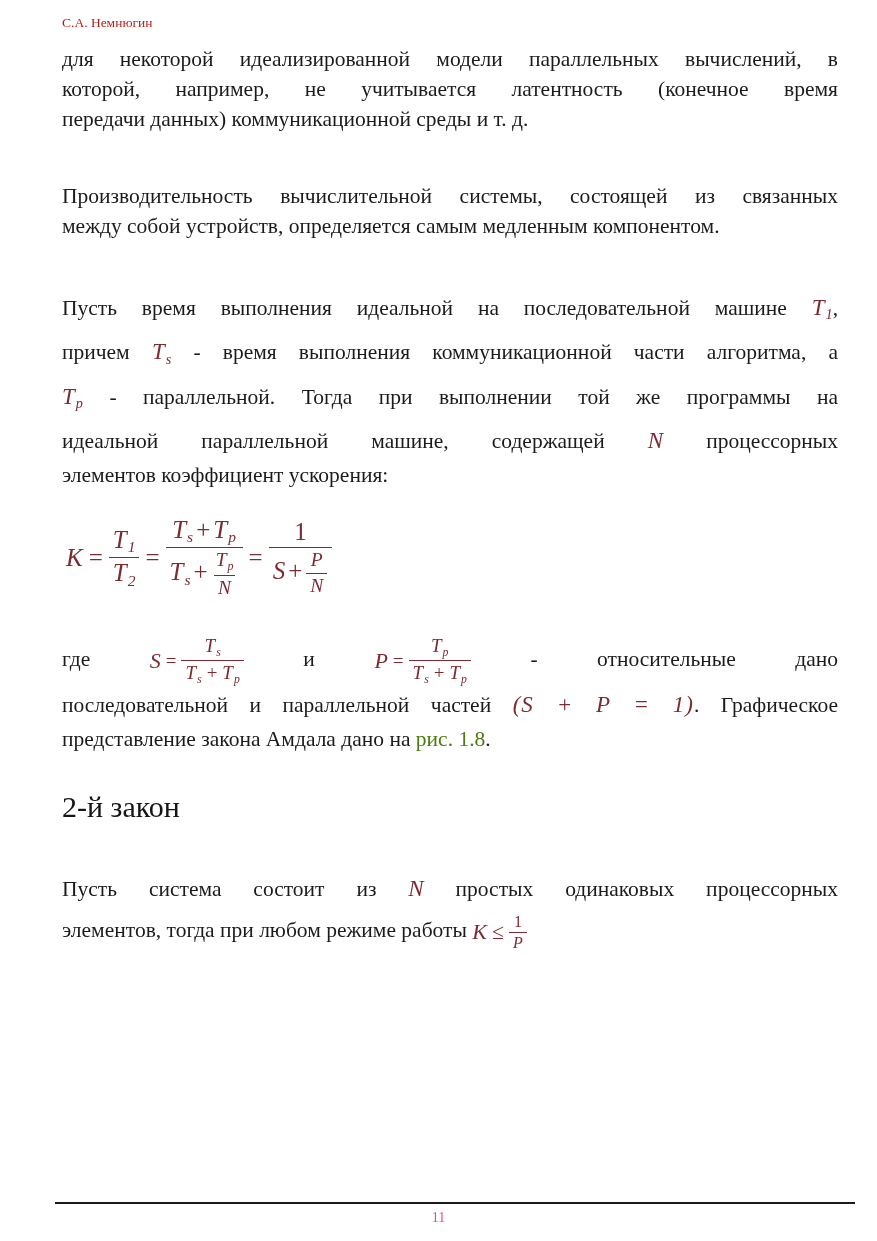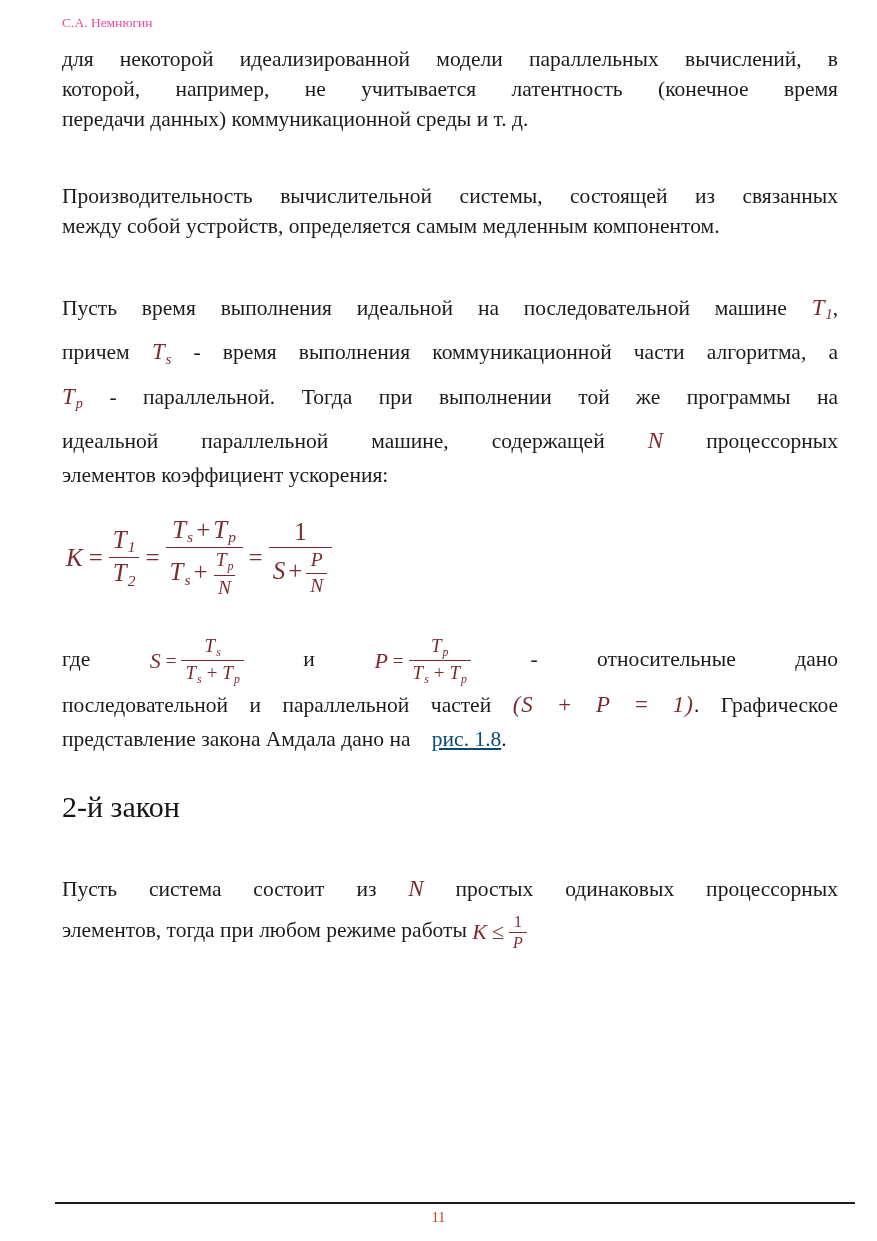--- a/index.html
+++ b/index.html
@@ -13,21 +13,21 @@
     color: #1b1b1b;
     overflow: hidden;
   }
   
   .running-header {
     display: flex;
     justify-content: space-between;
     align-items: baseline;
     padding: 15px 39px 0 62px;
     font-size: 13.5px;
-    color: #ec4899;
+    color: #b91c1c;
     white-space: nowrap;
   }
   
   .content { padding: 0 39px 0 62px; }
   .para { font-size: 21.5px; }
   .jline { text-align: justify; text-align-last: justify; line-height: 30px; }
   .lline { text-align: left; line-height: 30px; }
   .law-heading {
     font-size: 30px;
     font-weight: normal;
@@ -83,39 +83,39 @@
     font-size: 19px;
     white-space: nowrap;
   }
   .iformula .lead { font-size: 22px; }
   .iformula .mo { padding: 0 5px; }
   .sp-identity { font-style: italic; font-size: 23px; letter-spacing: 1px; }
   .kleq { font-size: 22px; }
   .kleq .frac { font-size: 16px; }
 
   
-  a.fig-link { color: #0c4a6e; text-decoration: underline; cursor: pointer; margin-left: 16px; }
+  a.fig-link { color: #4d7c0f; cursor: pointer; }
 
   
   .footer-rule {
     position: absolute;
     left: 55px;
     right: 22px;
     bottom: 37px;
     border-top: 2px solid #1a1a1a;
     height: 0;
   }
   .page-number {
     position: absolute;
     bottom: 15px;
     left: 0;
     width: 100%;
     text-align: center;
     font-size: 14px;
-    color: #c2410c;
+    color: #ec4899;
   }
 </style>
 </head>
 <body>
 
 <div class="page">
 
   <div class="running-header">
     <span>С.А. Немнюгин</span>
   </div>

